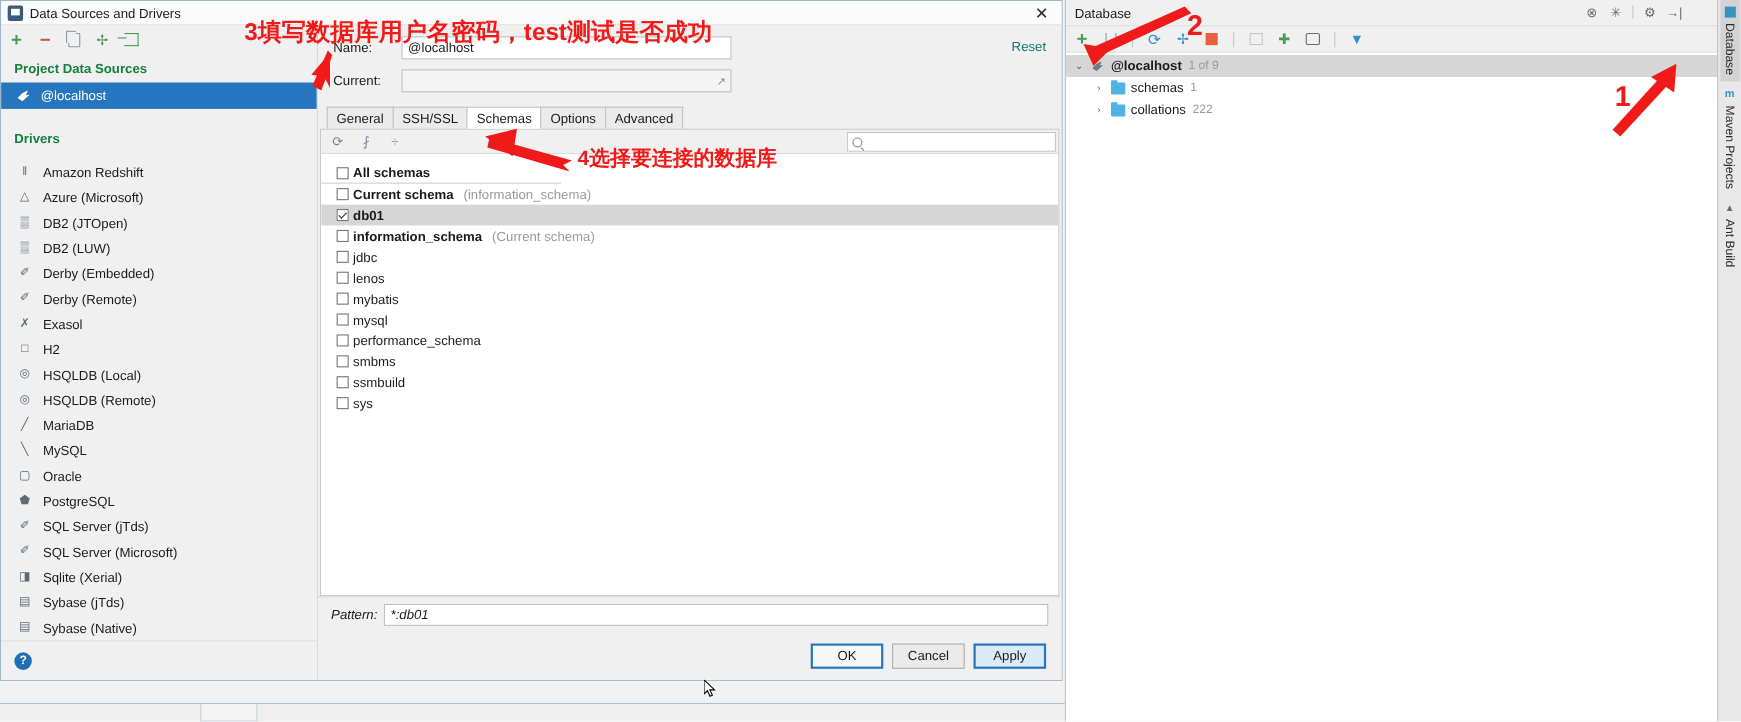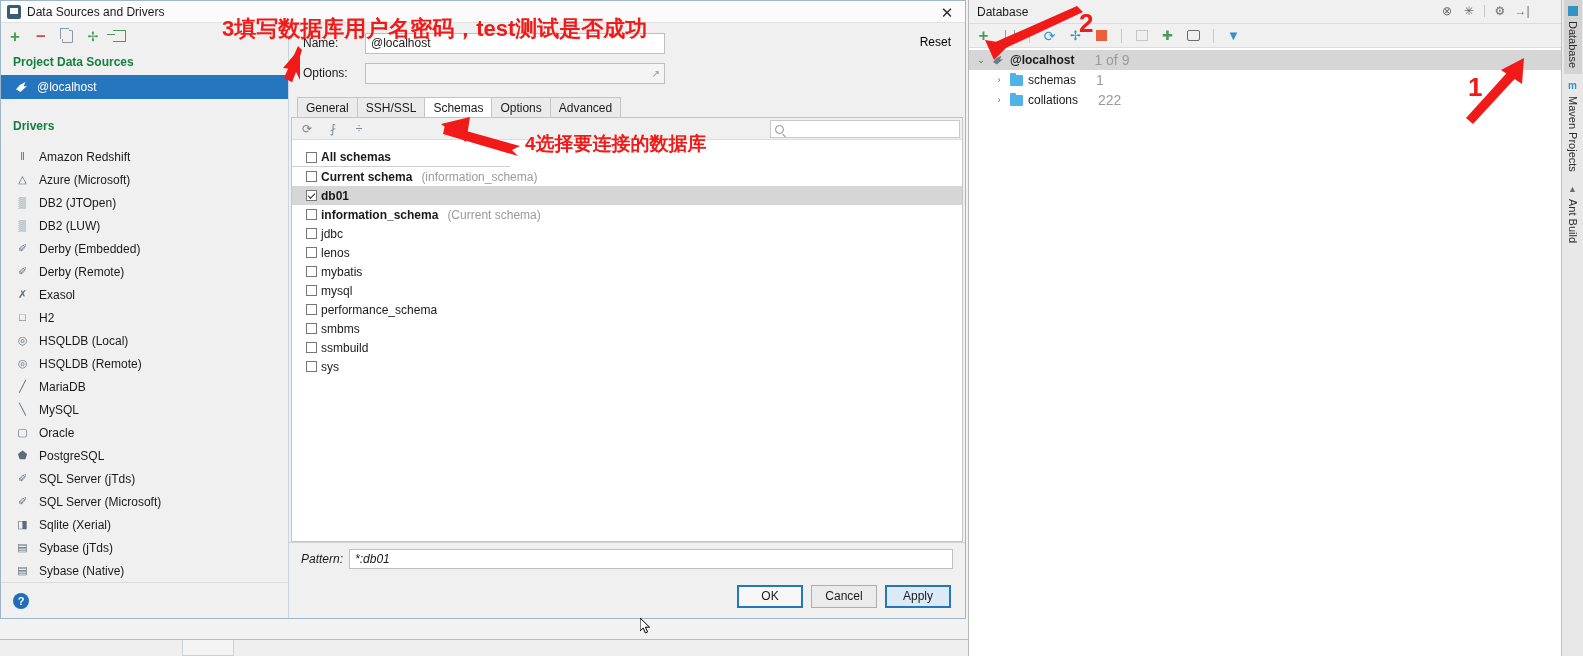--- a/index.html
+++ b/index.html
@@ -119,21 +119,21 @@
   .field-row label { width: 62px; font-size:12px; color:#1a1a1a; }
   .field-input {
     flex: 0 0 300px; height: 21px; background:#ffffff;
     border: 1px solid #bfbfbf; padding: 0 5px;
     font-size: 12px; display:flex; align-items:center; color:#1a1a1a;
   }
   .field-input.comment { background:#f4f4f4; position: relative; color:#9a9a9a; }
   .expand-ico { position:absolute; right:4px; top:4px; font-size:10px; color:#8c8c8c; }
   .reset-link {
     position:absolute; right: 14px; top: 12px;
-    color:#000000; font-size:12px; cursor:pointer;margin-left:20px;
+    color:#0f766e; font-size:12px; cursor:pointer;margin-left:20px;
   }
 
   .tabs { display:flex; padding: 6px 0 0 8px; align-items:flex-end; }
   .tab {
     padding: 4px 8px 4px 8px; font-size:12px;
     border:1px solid #c4c4c4; border-bottom:none;
     background:#ebebeb; color:#1a1a1a; cursor:pointer;
     margin-right:-1px; height:20px; line-height:12px;
   }
   .tab.active { background:#ffffff; font-weight:normal; position:relative; z-index:2; }
@@ -234,21 +234,21 @@
   .tr-row { height:20px; display:flex; align-items:center; gap:5px; font-size:12px; cursor:pointer; }
   .tr-row.sel { background:#d6d6d6; }
   .tr-caret { width:12px; text-align:center; color:#5a5a5a; font-size:9px; }
   .tr-dolphin { width:13px;height:13px; position:relative; flex:none;}
   .tr-dolphin:before{content:"";position:absolute;left:1px;top:2px;width:10px;height:9px;background:#6d7b87;
     clip-path: polygon(0% 72%, 38% 28%, 86% 0%, 68% 45%, 100% 40%, 40% 100%);}
   .tr-folder { width:13px;height:11px;background:#4fb3e8;border-radius:1px;position:relative;flex:none;}
   .tr-folder:before{content:"";position:absolute;left:0;top:-2px;width:6px;height:3px;background:#4fb3e8;border-radius:1px 1px 0 0;}
   .tr-label { color:#1a1a1a; }
   .tr-label.bold { font-weight:bold; }
-  .tr-count { color:#9a9a9a; font-size:14px; margin-left:15px; }
+  .tr-count { color:#9a9a9a; font-size:11px; margin-left:1px; }
 
   
   .vstrip {
     position:absolute; right:0; top:0; width: 22px; height: 656px;
     background:#e8e8e8; border-left:1px solid #c2c2c2;
     display:flex; flex-direction:column; align-items:center;
   }
   .vtab {
     writing-mode: vertical-rl;
     font-size: 11px; color:#2b2b2b; padding: 6px 3px;
@@ -407,21 +407,21 @@
         </div>
       </div>
 
       <div class="right-pane">
         <div class="rp-head">
           <div class="field-row">
             <label>Name:</label>
             <div class="field-input">@localhost</div>
           </div>
           <div class="field-row">
-            <label>Options:</label>
+            <label>Current:</label>
             <div class="field-input comment">
               <span></span>
               <span class="expand-ico">↗</span>
             </div>
           </div>
           <div class="reset-link">Reset</div>
         </div>
 
         <div class="tabs">
           <div class="tab">General</div>

